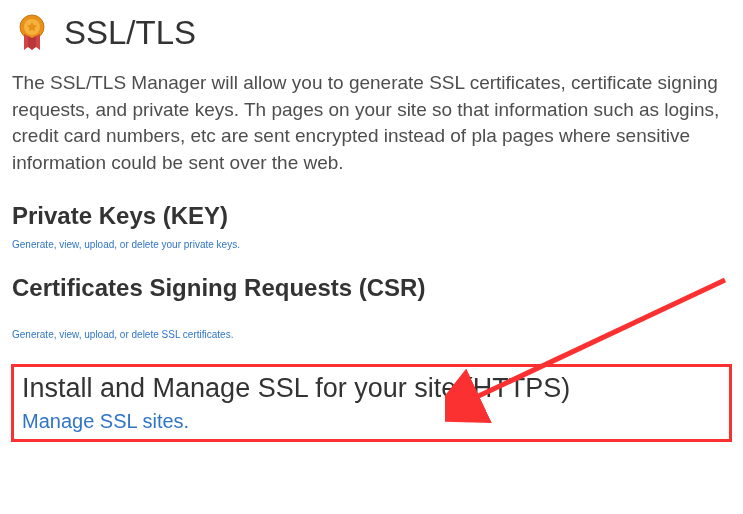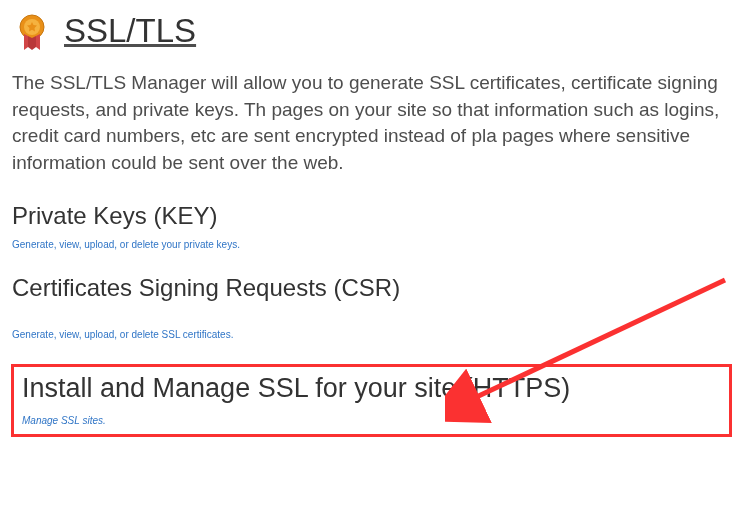--- a/index.html
+++ b/index.html
@@ -7,23 +7,22 @@
       padding: 12px;
       font-family: -apple-system, BlinkMacSystemFont, "Segoe UI", Helvetica, Arial, sans-serif;
       color: #4e4e4e;
       background: #fff;
       width: 743px;
       box-sizing: border-box;
       position: relative;
     }
     .header {
       display: flex;
-      align-items: flex-start;
+      align-items: flex-end;
       margin-bottom: 18px;
-      text-decoration: underline;
     }
     .header-icon {
       width: 40px;
       height: 40px;
       margin-right: 12px;
     }
     .page-title {
       font-size: 33px;
       font-weight: 400;
       color: #333;
@@ -33,21 +32,21 @@
       font-size: 19px;
       color: #4e4e4e;
       line-height: 1.4;
       margin-bottom: 26px;
     }
     .section {
       margin-bottom: 22px;
     }
     .section h2 {
       font-size: 24px;
-      font-weight: 400;
+      font-weight: 700;
       color: #333;
       margin: 0 0 4px 0;
     }
     .section a {
       color: #3075c6;
       text-decoration: none;
       font-size: 10px;
     }
     .highlight-box {
       border: 3px solid #fb3131;
@@ -56,22 +55,21 @@
     }
     .highlight-box h2 {
       font-size: 27px;
       font-weight: 400;
       color: #333;
       margin: 0 0 6px 0;
     }
     .highlight-box a {
       color: #3075c6;
       text-decoration: none;
-      font-size: 10px;
-      font-style: italic;
+      font-size: 20px;
     }
     .arrow-overlay {
       position: absolute;
       pointer-events: none;
     }
   </style>
 </head>
 <body>
 
 <div class="header">

